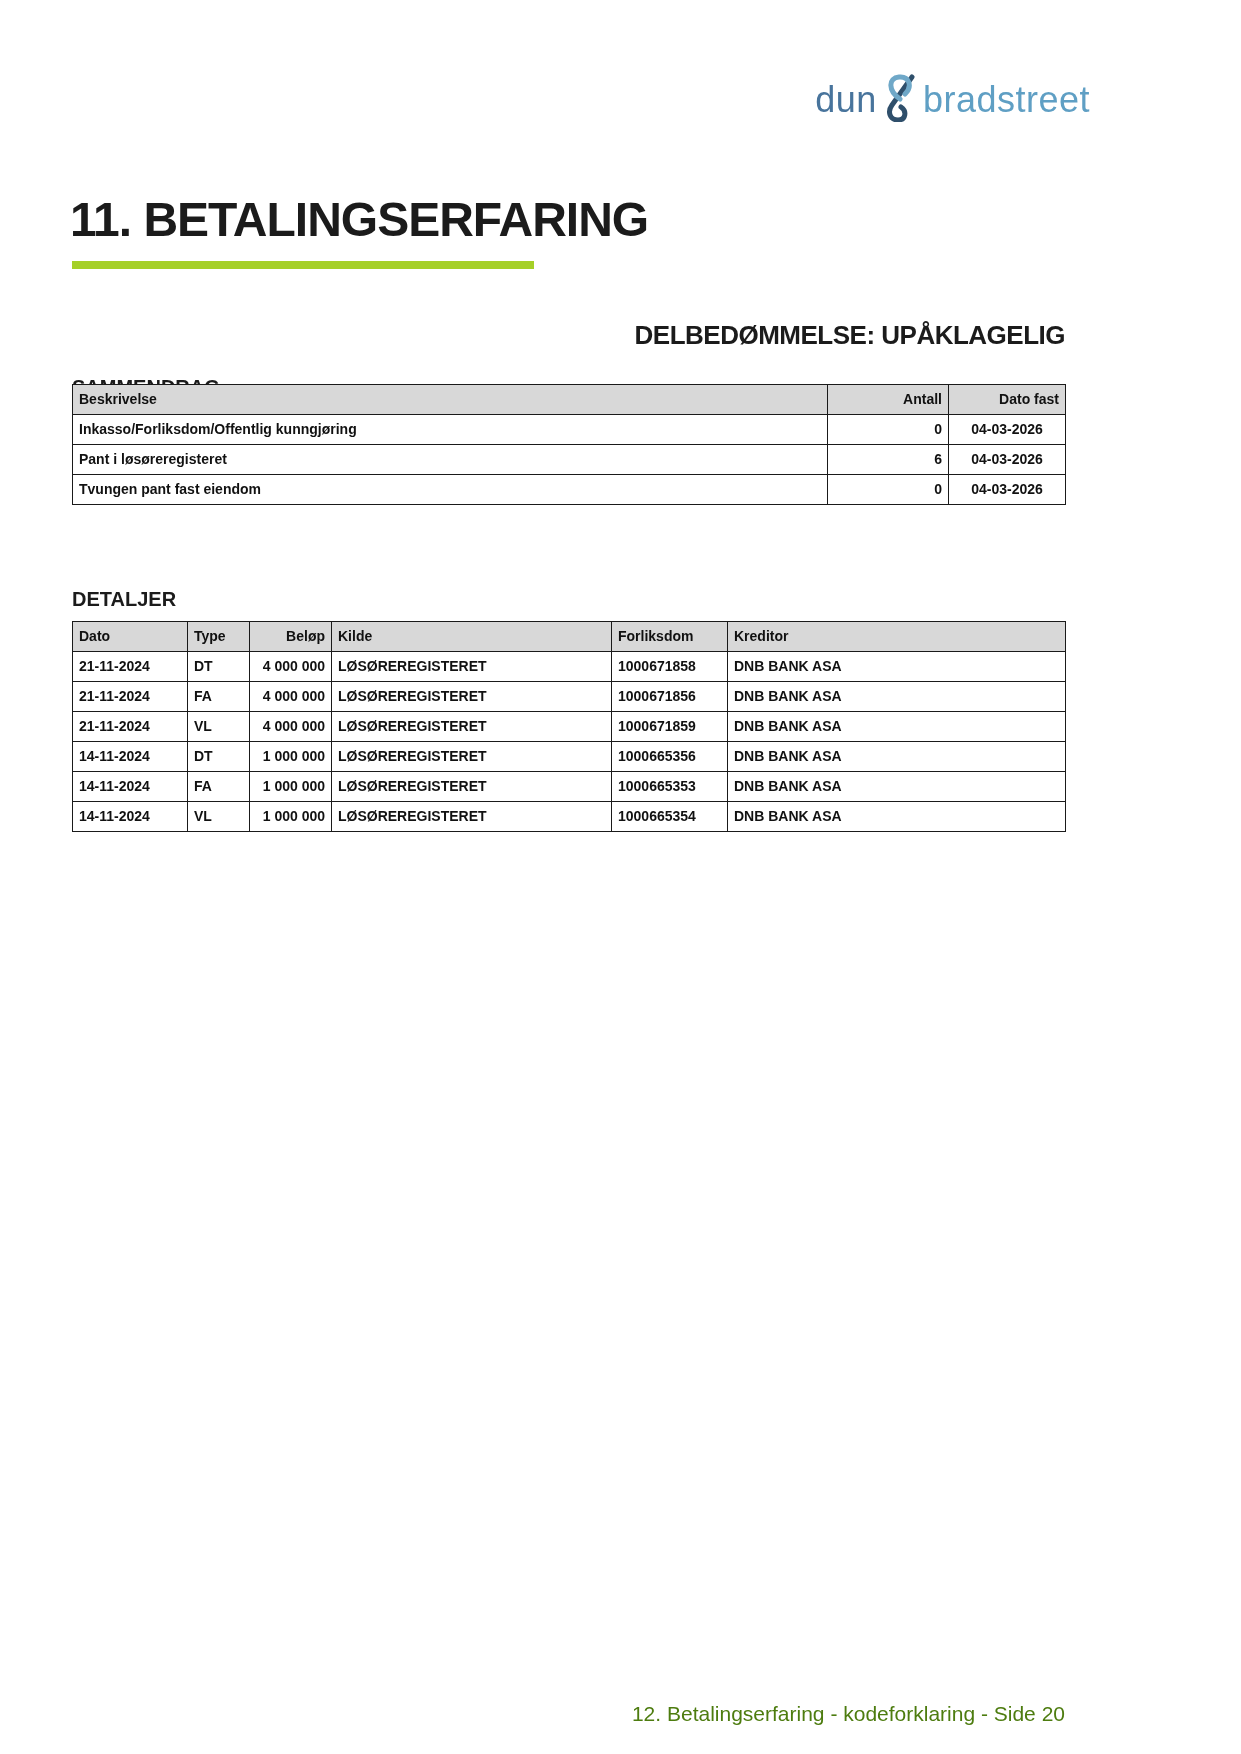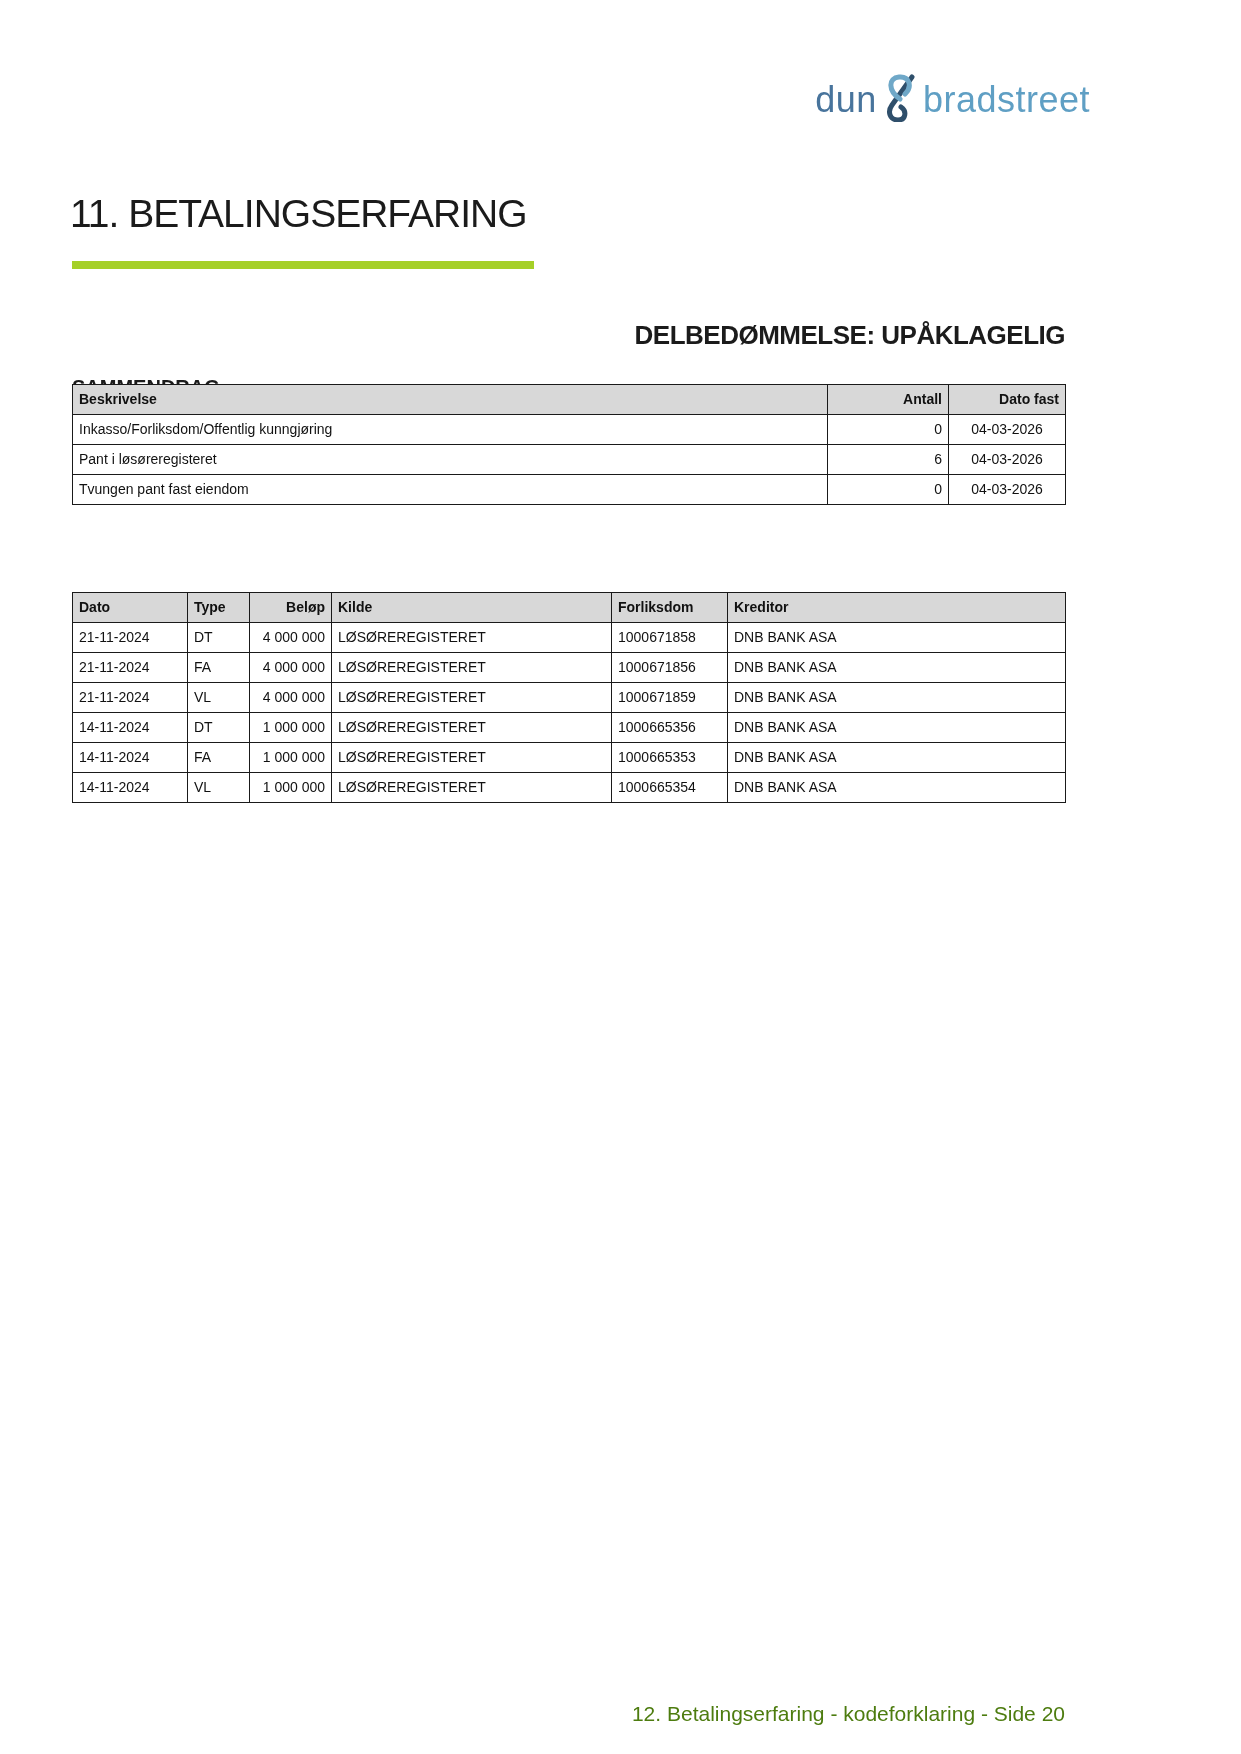--- a/index.html
+++ b/index.html
@@ -30,22 +30,22 @@
   }
   .logo .dun   { color: #48749c; font-weight: 400; }
   .logo .brad  { color: #5f9fc4; font-weight: 400; }
   .logo .amp-wrap { width: 42px; height: 48px; margin: 0 2px; position: relative; top: -2px; }
 
   
   .page-title {
     position: absolute;
     left: 70px;
     top: 192px;
-    font-size: 39px;
-    font-weight: 400;
+    font-size: 48px;
+    font-weight: 700;
     letter-spacing: -1px;
     color: #1b1b1b;
   }
   .accent-bar {
     position: absolute;
     left: 72px;
     top: 261px;
     width: 462px;
     height: 8px;
   }
@@ -77,30 +77,30 @@
   table.doc-table {
     position: absolute;
     left: 72px;
     width: 993px;
     border-collapse: collapse;
     table-layout: fixed;
     font-size: 14px;
     color: #111;
   }
   .summary-table { top: 384px; }
-  .details-table { top: 592px; padding-left: 48px; }
+  .details-table { top: 621px; padding-left: 48px; }
   table.doc-table th, table.doc-table td {
     border: 1px solid #1a1a1a;
     height: 30px;
     padding: 1px 6px 2px 6px;
     overflow: hidden;
     white-space: nowrap;
     vertical-align: middle;
     text-align: left;
-    font-weight: 400;
+    font-weight: 700;
   }
   table.doc-table th {
     background: #d8d8d8;
     font-weight: 700;
   }
   
   .summary-table th:nth-child(2), .summary-table td:nth-child(2) { text-align: right; }
   .summary-table th:nth-child(3) { text-align: right; }
   .summary-table td:nth-child(3) { text-align: center; }
   

